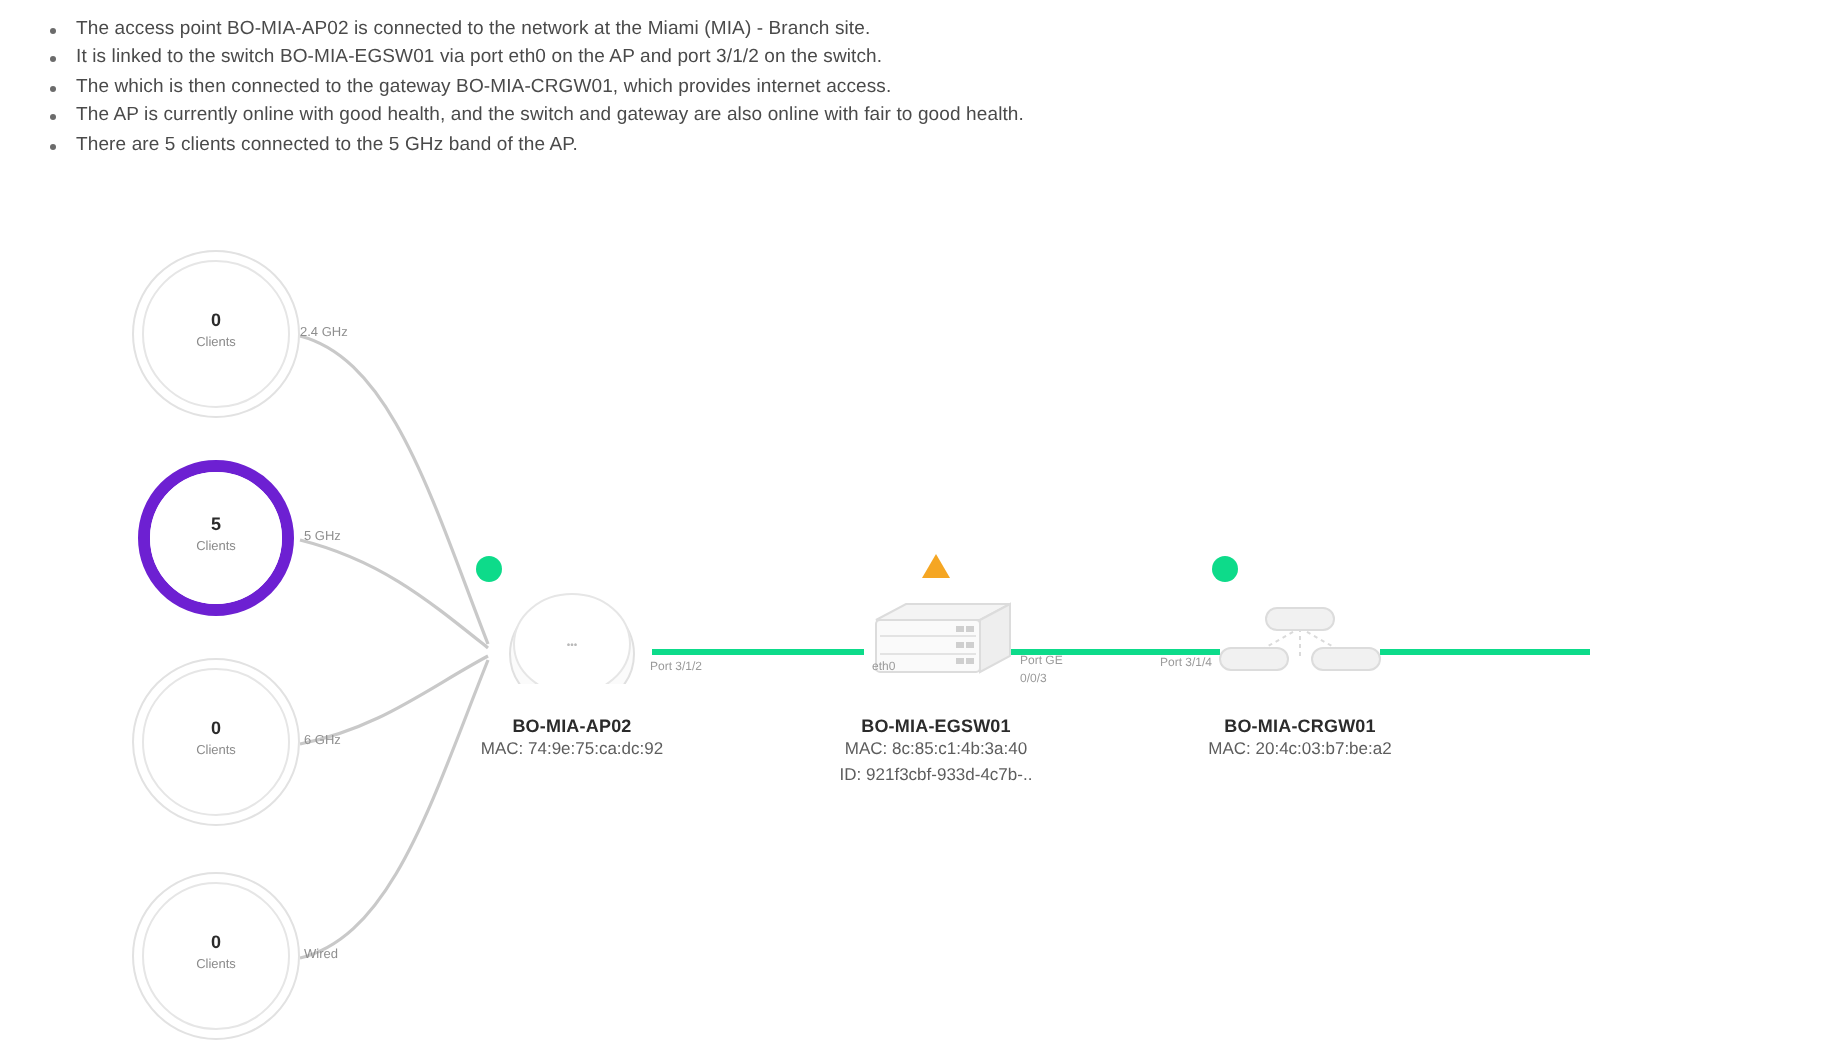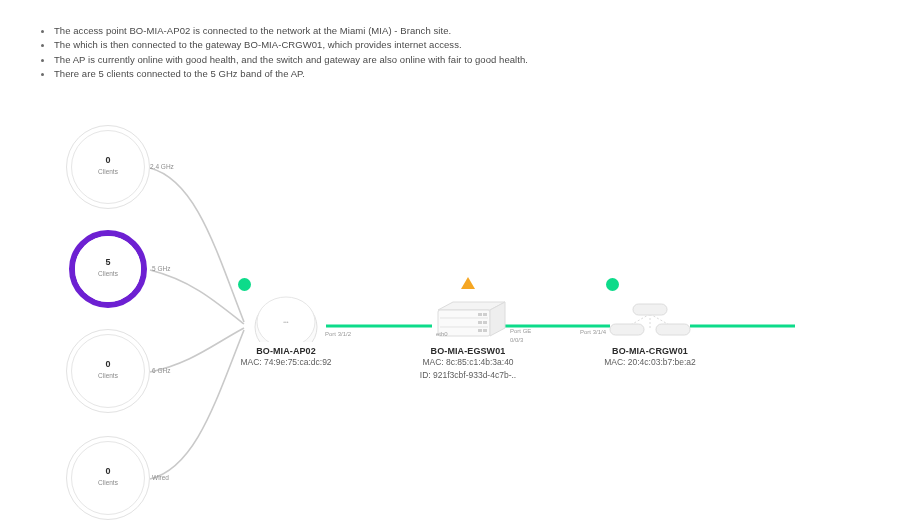--- a/index.html
+++ b/index.html
@@ -15,21 +15,21 @@
     overflow: hidden;
     position: relative;
   }
 
   
   #summary-list {
     position: absolute;
     left: 22px;
     top: 8px;
     width: 700px;
-    margin: 16px;
+    margin: 0;
     padding: 0;
     list-style: none;
   }
   #summary-list li {
     position: relative;
     font-size: 9.5px;
     line-height: 14.4px;
     color: #4a4a4a;
     padding-left: 16px;
     white-space: nowrap;
@@ -148,41 +148,42 @@
     position: absolute;
     width: 0;
     height: 0;
     border-left: 7px solid transparent;
     border-right: 7px solid transparent;
   }
   .device-name {
     font-size: 9px;
     font-weight: bold;
     color: #2b2b2b;
-    margin-top: 4px;
+    margin-top: 16px;
     letter-spacing: 0.1px;
   }
   .device-meta {
     font-size: 8.5px;
     color: #5d5d5d;
     line-height: 13px;
   }
   .port-label {
     position: absolute;
     font-size: 6px;
     color: #9a9a9a;
     white-space: nowrap;
     line-height: 8px;
   }
 </style>
 </head>
 <body>
 
 <ul id="summary-list">
   <li>The access point BO-MIA-AP02 is connected to the network at the Miami (MIA) - Branch site.</li>
+  <li>It is linked to the switch BO-MIA-EGSW01 via port eth0 on the AP and port 3/1/2 on the switch.</li>
   <li>The which is then connected to the gateway BO-MIA-CRGW01, which provides internet access.</li>
   <li>The AP is currently online with good health, and the switch and gateway are also online with fair to good health.</li>
   <li>There are 5 clients connected to the 5 GHz band of the AP.</li>
 </ul>
 
 <div id="topology">
 
   <svg id="link-layer" viewBox="0 0 923 429">
 
     <path d="M150,68 C196,80 216,150 244,222" fill="none" stroke="#c9c9c9" stroke-width="1.6"></path>

